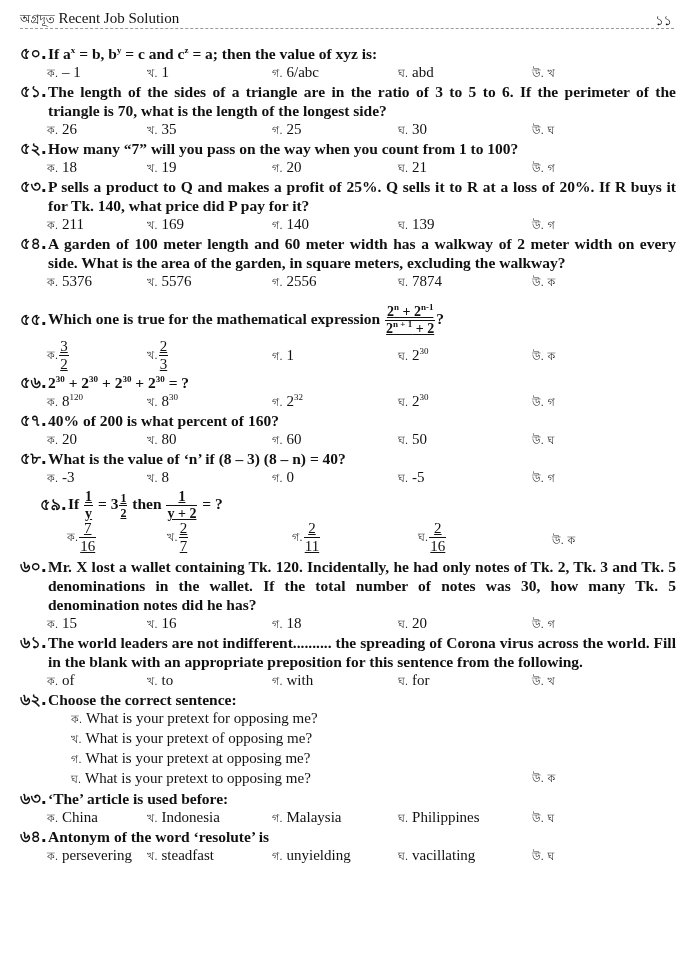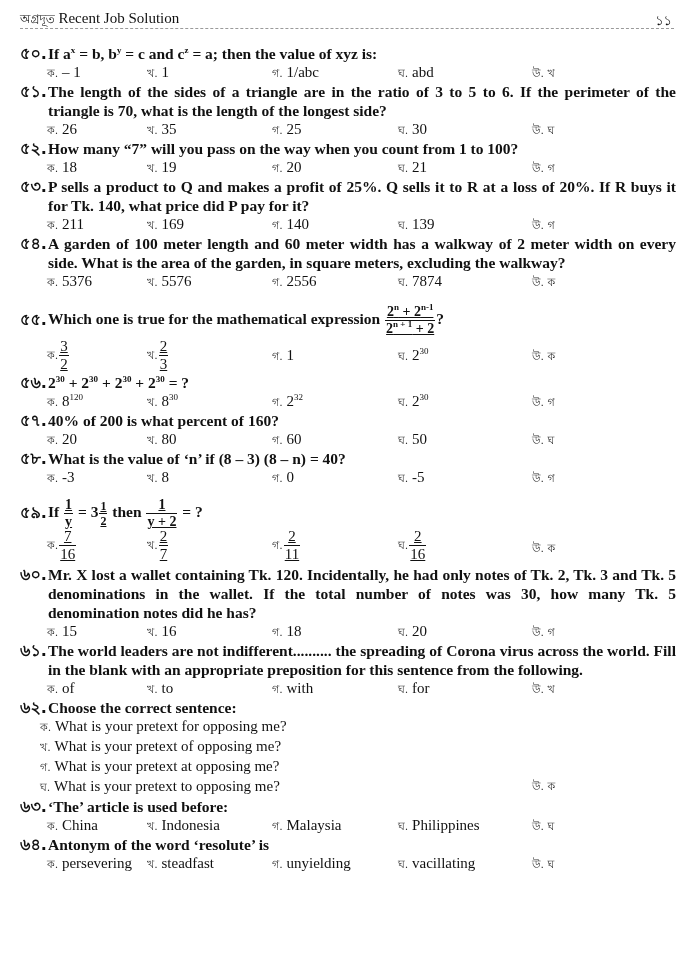--- a/index.html
+++ b/index.html
@@ -24,21 +24,21 @@
   }
   .q-num {
     position: absolute; left: 20px; top: 0;
     font-family: "DejaVu Sans", sans-serif; font-size: 16px; font-weight: bold;
   }
   .opts { position: relative; height: 19px; font-size: 15px; line-height: 19px; }
   .opts.tall { height: 36px; }
   .opt { position: absolute; top: 0; white-space: nowrap; }
   .opt .lbl { font-family: "DejaVu Sans", sans-serif; font-size: 11px; color: #333; }
   .o1 { left: 47px; } .o2 { left: 147px; } .o3 { left: 272px; } .o4 { left: 398px; } .o5 { left: 532px; }
-  .listopt { position: relative; padding-left: 40px; font-size: 15px; line-height: 19px; }
+  .listopt { position: relative; padding-left: 71px; font-size: 15px; line-height: 19px; }
   .ans-inline { position: absolute; left: 532px; top: 0; }
 
   sup { font-size: 9px; line-height: 0; }
   .frac { display: inline-block; vertical-align: middle; text-align: center; line-height: 1; margin: 0 1px; text-decoration: underline; }
   .frac .n { display: block; border-bottom: 1px solid #111; padding: 0 1px 1px; }
   .frac .d { display: block; padding: 1px 1px 0; text-align: right; }
 </style>
 </head>
 <body>
 
@@ -50,21 +50,21 @@
 <div class="content">
 
   <div class="q">
     <div class="q-line">
       <span class="q-num">৫০.</span>
       If a<sup>x</sup> = b, b<sup>y</sup> = c and c<sup>z</sup> = a; then the value of xyz is:
     </div>
     <div class="opts">
       <span class="opt o1"><span class="lbl">ক.</span> <span>– 1</span></span>
       <span class="opt o2"><span class="lbl">খ.</span> <span>1</span></span>
-      <span class="opt o3"><span class="lbl">গ.</span> <span>1/abc</span></span>
+      <span class="opt o3"><span class="lbl">গ.</span> <span>6/abc</span></span>
       <span class="opt o4"><span class="lbl">ঘ.</span> <span>abd</span></span>
       <span class="opt o5"><span class="lbl"><span>উ.</span> <span>খ</span></span></span>
     </div>
   </div>
 
   <div class="q">
     <div class="q-line">
       <span class="q-num">৫১.</span>
       <span>The length of the sides of a triangle are in the ratio of 3 to 5 to 6. If the perimeter of the triangle is 70, what is the length of the longest side?</span>
     </div>
@@ -172,21 +172,21 @@
     </div>
     <div class="opts">
       <span class="opt o1"><span class="lbl">ক.</span> <span>-3</span></span>
       <span class="opt o2"><span class="lbl">খ.</span> <span>8</span></span>
       <span class="opt o3"><span class="lbl">গ.</span> <span>0</span></span>
       <span class="opt o4"><span class="lbl">ঘ.</span> <span>-5</span></span>
       <span class="opt o5"><span class="lbl"><span>উ.</span> <span>গ</span></span></span>
     </div>
   </div>
 
-  <div class="q" style="margin-top:8px;">
+  <div class="q" style="margin-top:0;padding-left:20px;">
     <div class="q-line" style="height:34px; line-height:34px;">
       <span class="q-num" style="top:8px; line-height:19px;">৫৯.</span>
       If <span class="frac" style="font-size:14px;"><span class="n">1</span><span class="d">y</span></span> = 3<span class="frac" style="font-size:12px;"><span class="n">1</span><span class="d">2</span></span> then <span class="frac" style="font-size:14px;"><span class="n">1</span><span class="d">y + 2</span></span> = ?
     </div>
     <div class="opts tall">
       <span class="opt o1"><span class="lbl">ক.</span><span class="frac"><span class="n">7</span><span class="d">16</span></span></span>
       <span class="opt o2"><span class="lbl">খ.</span><span class="frac"><span class="n">2</span><span class="d">7</span></span></span>
       <span class="opt o3"><span class="lbl">গ.</span><span class="frac"><span class="n">2</span><span class="d">11</span></span></span>
       <span class="opt o4"><span class="lbl">ঘ.</span><span class="frac"><span class="n">2</span><span class="d">16</span></span></span>
       <span class="opt o5" style="top:9px;"><span class="lbl"><span>উ.</span> <span>ক</span></span></span>

